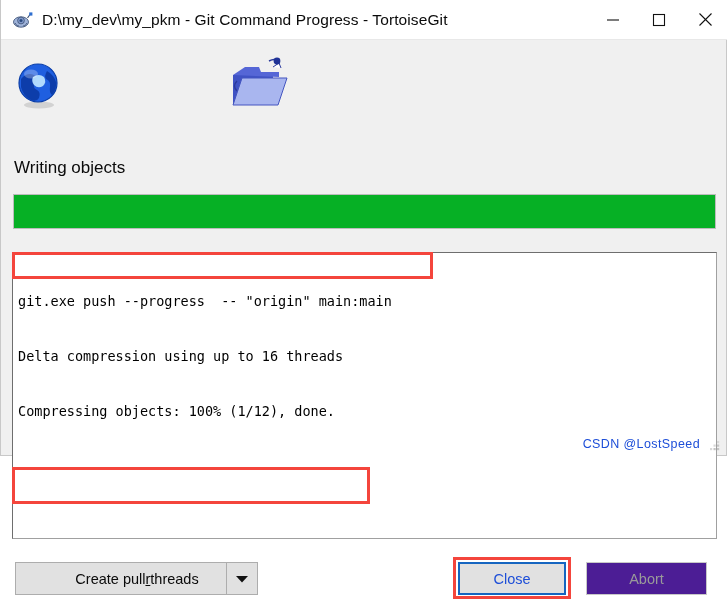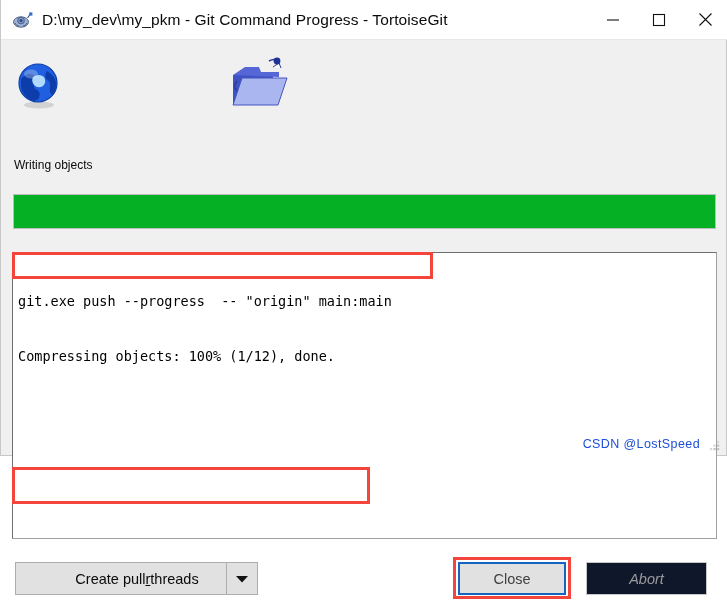--- a/index.html
+++ b/index.html
@@ -86,21 +86,21 @@
     top: 16px;
     width: 62px;
     height: 58px;
   }
 
   
   .status-label {
     position: absolute;
     left: 13px;
     top: 158px;
-    font-size: 12px;
+    font-size: 17px;
     color: #0a0a0a;
   }
 
   
   .progress-outer {
     position: absolute;
     left: 12px;
     top: 194px;
     width: 703px;
     height: 35px;
@@ -197,38 +197,37 @@
 
   .btn {
     position: absolute;
     box-sizing: border-box;
     display: flex;
     align-items: center;
     justify-content: center;
     font-size: 14.5px;
     background: #e1e1e1;
     border: 1px solid #adadad;
-    color: #404040;
+    color: #1d4ed8;
   }
   .btn-close {
     left: 457px;
     top: 562px;
     width: 108px;
     height: 33px;
     border: 2px solid #1565c0;
   }
   .btn-abort {
     left: 585px;
     top: 562px;
     width: 121px;
     height: 33px;
-    background: #0f172a;
+    background: #4c1d95;
     border: 1px solid #c8c8c8;
     color: #9a9a9a;
-    font-style: italic;
   }
 
   
   .watermark {
     position: absolute;
     right: 26px;
     bottom: 4px;
     font-size: 12.5px;
     color: #1d4ed8;
     letter-spacing: 0.4px;
@@ -307,20 +306,21 @@
 
   <div class="status-label">Writing objects</div>
 
   <div class="progress-outer">
     <div class="progress-fill" style="width:100%"></div>
   </div>
 
   <div class="log-panel">
     <div class="log-lines">
       <div class="log-line">git.exe push --progress  -- "origin" main:main</div>
+      <div class="log-line">Delta compression using up to 16 threads</div>
       <div class="log-line">Compressing objects: 100% (1/12), done.</div>
       
       
       
       
       
       
       
       
     </div>

